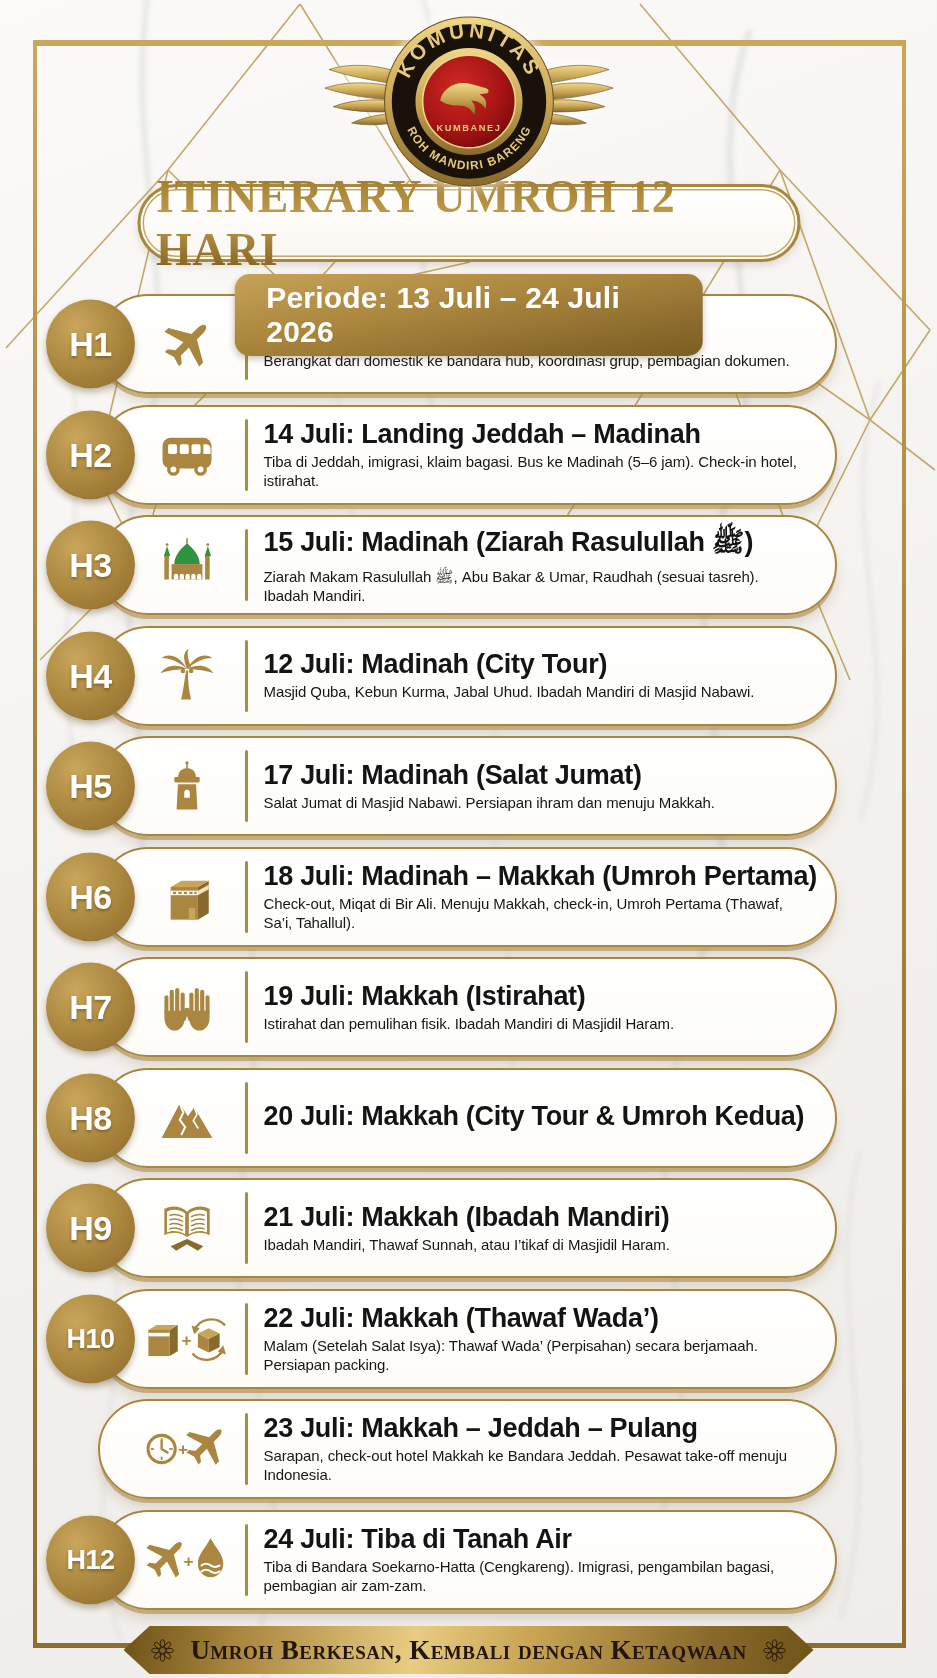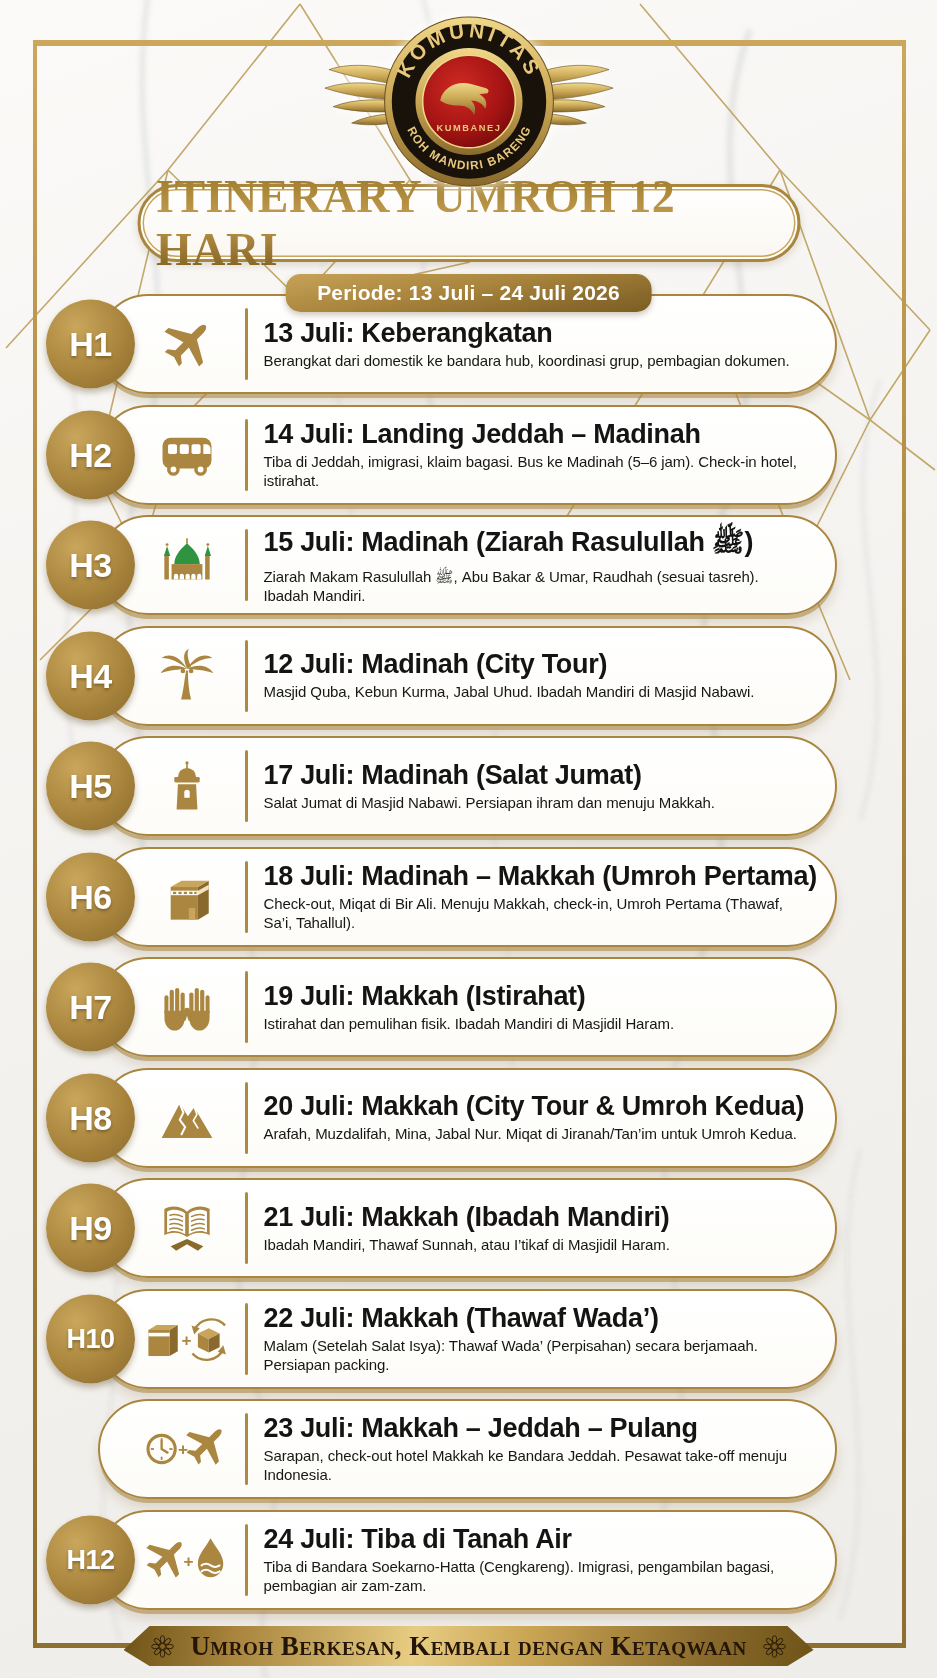--- a/index.html
+++ b/index.html
@@ -15,21 +15,21 @@
   .logo-wrap{position:absolute;top:14px;left:50%;transform:translateX(-50%);z-index:5;
     filter:drop-shadow(0 0 7px rgba(255,255,255,.95));}
   .title-pill{position:absolute;top:184px;left:50%;transform:translateX(-50%);z-index:4;
     width:657px;height:72px;border-radius:40px;background:linear-gradient(180deg,#ffffff,#faf7f0);
     border:3px solid #a9853e;display:flex;align-items:center;justify-content:center;
     box-shadow:inset 0 0 0 2px #ffffff,inset 0 0 0 3.5px #c9a65c,0 3px 8px rgba(90,70,30,.18);}
   .title-pill h1{margin:0;font-family:"Liberation Serif",serif;font-weight:bold;font-size:46px;
     letter-spacing:.5px;background:linear-gradient(180deg,#9a7728 0%,#c29c4e 45%,#7c5c1d 100%);
     -webkit-background-clip:text;background-clip:text;color:transparent;padding-left:16px;}
   .period-pill{position:absolute;top:274px;left:50%;transform:translateX(-50%);z-index:3;
-    padding:7px 32px;border-radius:15px;color:#fff;font-weight:bold;font-size:21px;letter-spacing:.2px;
+    padding:7px 32px;border-radius:15px;color:#fff;font-weight:bold;font-size:30px;letter-spacing:.2px;
     background:linear-gradient(170deg,#c7a258 0%,#a8843c 45%,#8a6a2c 80%,#7c5e22 100%);
     box-shadow:0 3px 6px rgba(90,70,30,.3);}
   
   .days{position:absolute;top:294px;left:46px;width:791px;z-index:2;
     display:flex;flex-direction:column;gap:10.5px;}
   .row{position:relative;height:100px;}
   .card{position:absolute;left:52px;right:0;top:0;bottom:0;background:linear-gradient(180deg,#ffffff,#fdfcf8);
     border:2.5px solid #a9853e;border-radius:50px;display:flex;align-items:center;
     padding:0 26px 0 39px;box-sizing:border-box;
     box-shadow:0 5px 0 -1px rgba(170,134,64,.55),0 9px 12px rgba(120,95,45,.18);}
@@ -41,21 +41,21 @@
     text-shadow:0 2px 3px rgba(70,50,10,.45);}
   .badge span.small{font-size:27px;}
   .icon-box{width:96px;flex:0 0 96px;display:flex;align-items:center;justify-content:center;}
   .vdivider{width:2.5px;height:72px;background:#ad8a42;border-radius:2px;margin:0 16px 0 10px;flex:0 0 2.5px;}
   .texts{flex:1;min-width:0;padding-right:4px;}
   .row-title{font-size:27px;font-weight:bold;color:#141414;letter-spacing:-.3px;
     white-space:nowrap;margin-bottom:3px;}
   .row-desc{font-size:15px;line-height:1.24;color:#171717;letter-spacing:-.1px;}
   
   .footer-banner{position:absolute;top:1626px;left:50%;transform:translateX(-50%);z-index:4;
-    width:690px;height:40px;display:flex;align-items:center;justify-content:center;gap:14px;
+    width:690px;height:48px;display:flex;align-items:center;justify-content:center;gap:14px;
     clip-path:polygon(26px 0,664px 0,690px 24px,664px 100%,26px 100%,0 24px);
     background:linear-gradient(100deg,#6e5317 0%,#a8843c 16%,#e7cc82 42%,#caa654 58%,#8a6a2c 84%,#6e5317 100%);}
   .footer-banner .ftext{font-family:"Liberation Serif",serif;font-variant:small-caps;
     font-weight:bold;font-size:27px;color:#231507;letter-spacing:.5px;}
   .orn{display:flex;}
 </style>
 </head>
 <body>
 
 <div class="poster">
@@ -351,21 +351,20 @@
         <div class="icon-box">
             <svg viewBox="0 0 64 64" width="58" height="58">
               <polygon points="4,54 24,16 33,30 40,20 60,54" fill="#aa8640"></polygon>
               <polyline points="24,16 28,26 24,34 30,42 26,50" stroke="#fff" stroke-width="2.2" fill="none" stroke-linecap="round"></polyline>
               <polyline points="40,20 43,28 39,35 44,43" stroke="#fff" stroke-width="1.8" fill="none" stroke-linecap="round"></polyline>
             </svg>
           </div>
         <div class="vdivider"></div>
         <div class="texts">
           <div class="row-title">20 Juli: Makkah (City Tour &amp; Umroh Kedua)</div>
-          <div class="row-desc">Arafah, Muzdalifah, Mina, Jabal Nur. Miqat di Jiranah/Tan’im untuk Umroh Kedua.</div>
         </div>
       </div>
     </div>
 
     <div class="row">
       <div class="badge">
         <span>H9</span>
       </div>
       <div class="card">
         <div class="icon-box">

